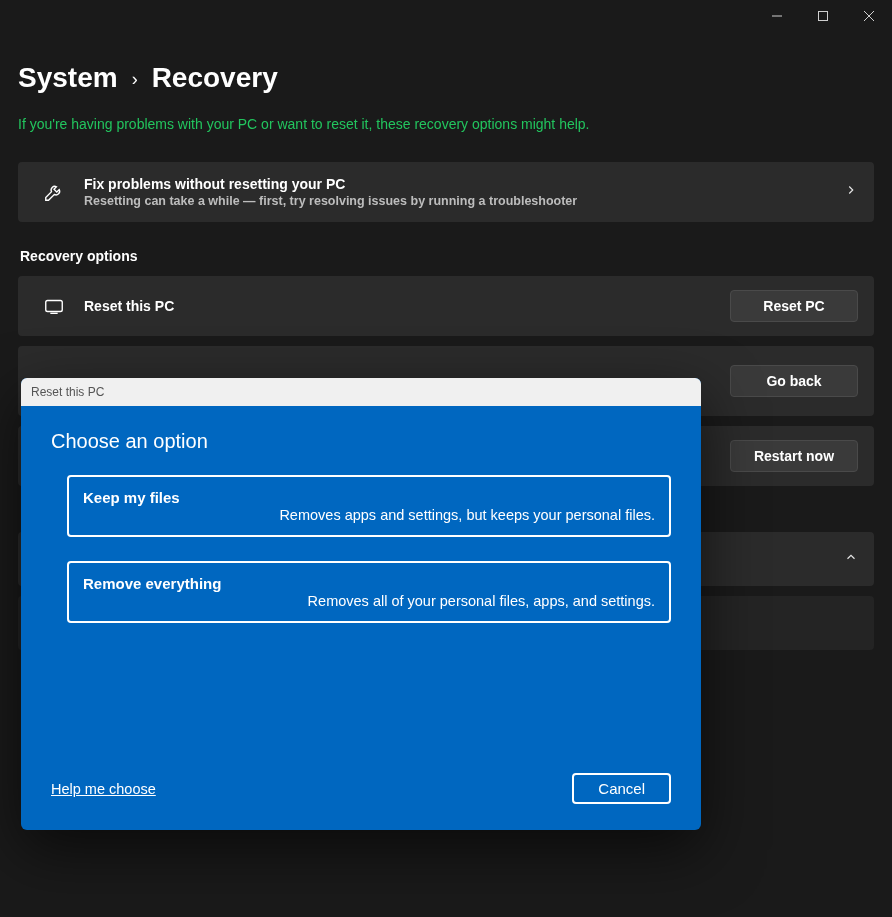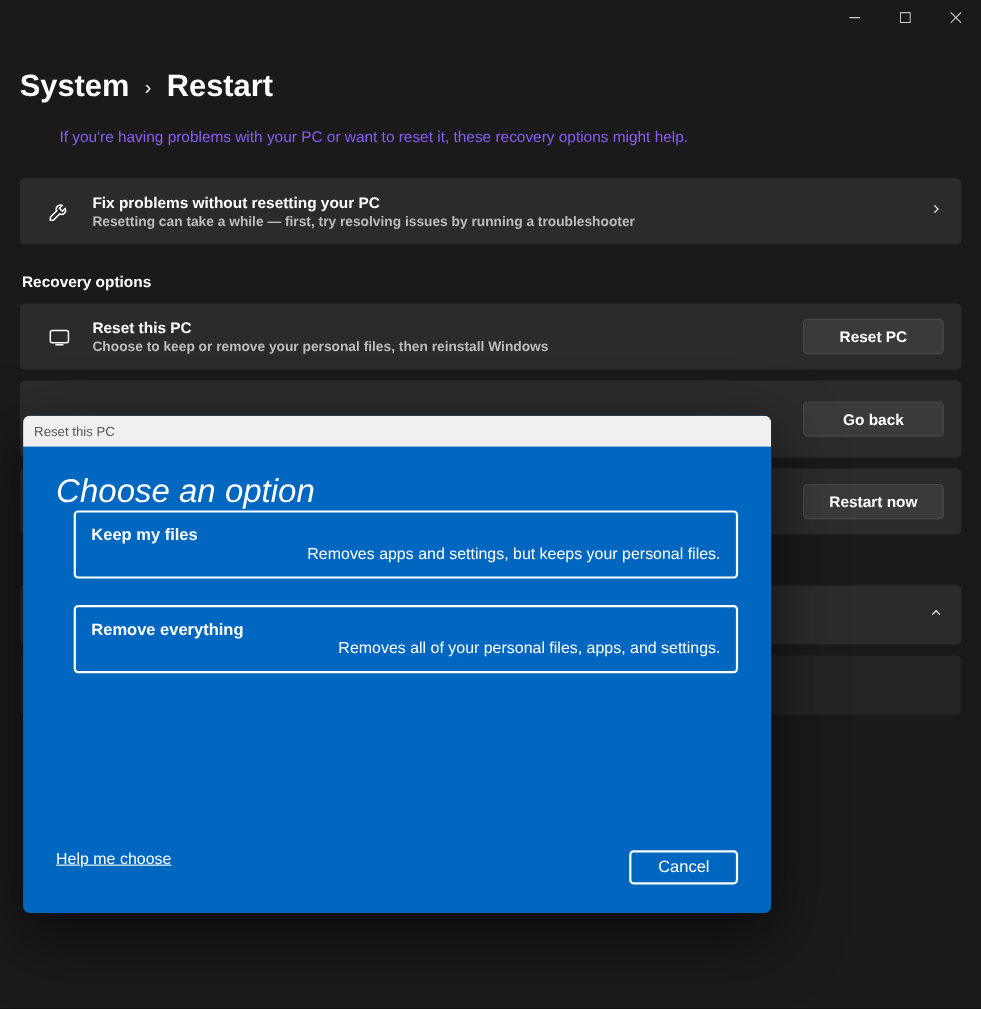--- a/index.html
+++ b/index.html
@@ -38,21 +38,21 @@
   .bc-system {
     font-size: 28px; font-weight: 600; color: #ffffff;
   }
   .bc-chevron {
     color: #ffffff; font-size: 18px; position: relative; top: -2px;
   }
   .bc-recovery {
     font-size: 28px; font-weight: 700; color: #ffffff;
   }
   .intro {
-    font-size: 14px; color: #8b5cf6; margin-bottom: 30px; margin-left: 36px;
+    font-size: 14px; color: #22c55e; margin-bottom: 30px;
   }
   .card {
     background: #2b2b2b;
     border-radius: 4px;
     padding: 14px 16px;
     display: flex; align-items: center;
     margin-bottom: 10px;
     position: relative;
     font-weight: bold;
   }
@@ -100,35 +100,35 @@
     display: flex; align-items: center;
     padding: 0 10px;
   }
   .modal-body {
     flex: 1;
     padding: 24px 30px 16px 30px;
     display: flex; flex-direction: column;
     color: #ffffff;
   }
   .modal-heading {
-    font-size: 30px; font-weight: 400;  font-style: italic;
+    font-size: 20px; font-weight: 400; margin-bottom: 22px;
   }
   .option-btn {
     border: 2px solid #ffffff;
     border-radius: 4px;
     padding: 12px 14px;
     margin-bottom: 24px;
     cursor: pointer;
     margin-left: 16px;
   }
   .option-title { font-size: 15px; font-weight: 700; }
   .option-desc { font-size: 14.5px; font-weight: 400; margin-top: 1px; text-align: right; }
   .modal-footer {
     margin-top: auto;
-    display: flex; justify-content: space-between; align-items: flex-start;
+    display: flex; justify-content: space-between; align-items: center;
     padding-bottom: 10px;
   }
   .help-link {
     font-size: 14.5px; text-decoration: underline; color: #ffffff;
   }
   .cancel-btn {
     border: 2px solid #ffffff;
     border-radius: 4px;
     padding: 5px 24px;
     font-size: 15px;
@@ -158,21 +158,21 @@
           <line x1="10" y1="0" x2="0" y2="10" stroke="currentColor" stroke-width="1"></line>
         </svg>
     </div>
   </div>
 
   <div class="content">
 
     <div class="breadcrumb">
       <span class="bc-system">System</span>
       <span class="bc-chevron">›</span>
-      <span class="bc-recovery">Restart</span>
+      <span class="bc-recovery">Recovery</span>
     </div>
 
     <p class="intro">If you're having problems with your PC or want to reset it, these recovery options might help.</p>
 
     <div class="card">
       <div class="icon-slot">
         <svg width="22" height="22" viewBox="0 0 24 24" fill="none" stroke="currentColor" stroke-width="1.5">
           <path d="M14.7 6.3a4 4 0 0 0-5.4 5.4L3 18v3h3l6.3-6.3a4 4 0 0 0 5.4-5.4L15 12l-3-3 2.7-2.7z"></path>
         </svg>
       </div>
@@ -193,21 +193,20 @@
 
     <div class="card">
       <div class="icon-slot">
         <svg width="22" height="22" viewBox="0 0 24 24" fill="none" stroke="currentColor" stroke-width="1.5">
           <rect x="3" y="6" width="18" height="12" rx="2"></rect>
           <path d="M8 20h8"></path>
         </svg>
       </div>
       <div class="text-slot">
         <div class="title">Reset this PC</div>
-        <div class="subtitle">Choose to keep or remove your personal files, then reinstall Windows</div>
       </div>
       <div class="right">
         <div class="action-btn">Reset PC</div>
       </div>
     </div>
 
     <div class="card" style="height:70px;">
       <div class="icon-slot"></div>
       <div class="text-slot"></div>
       <div class="right">

